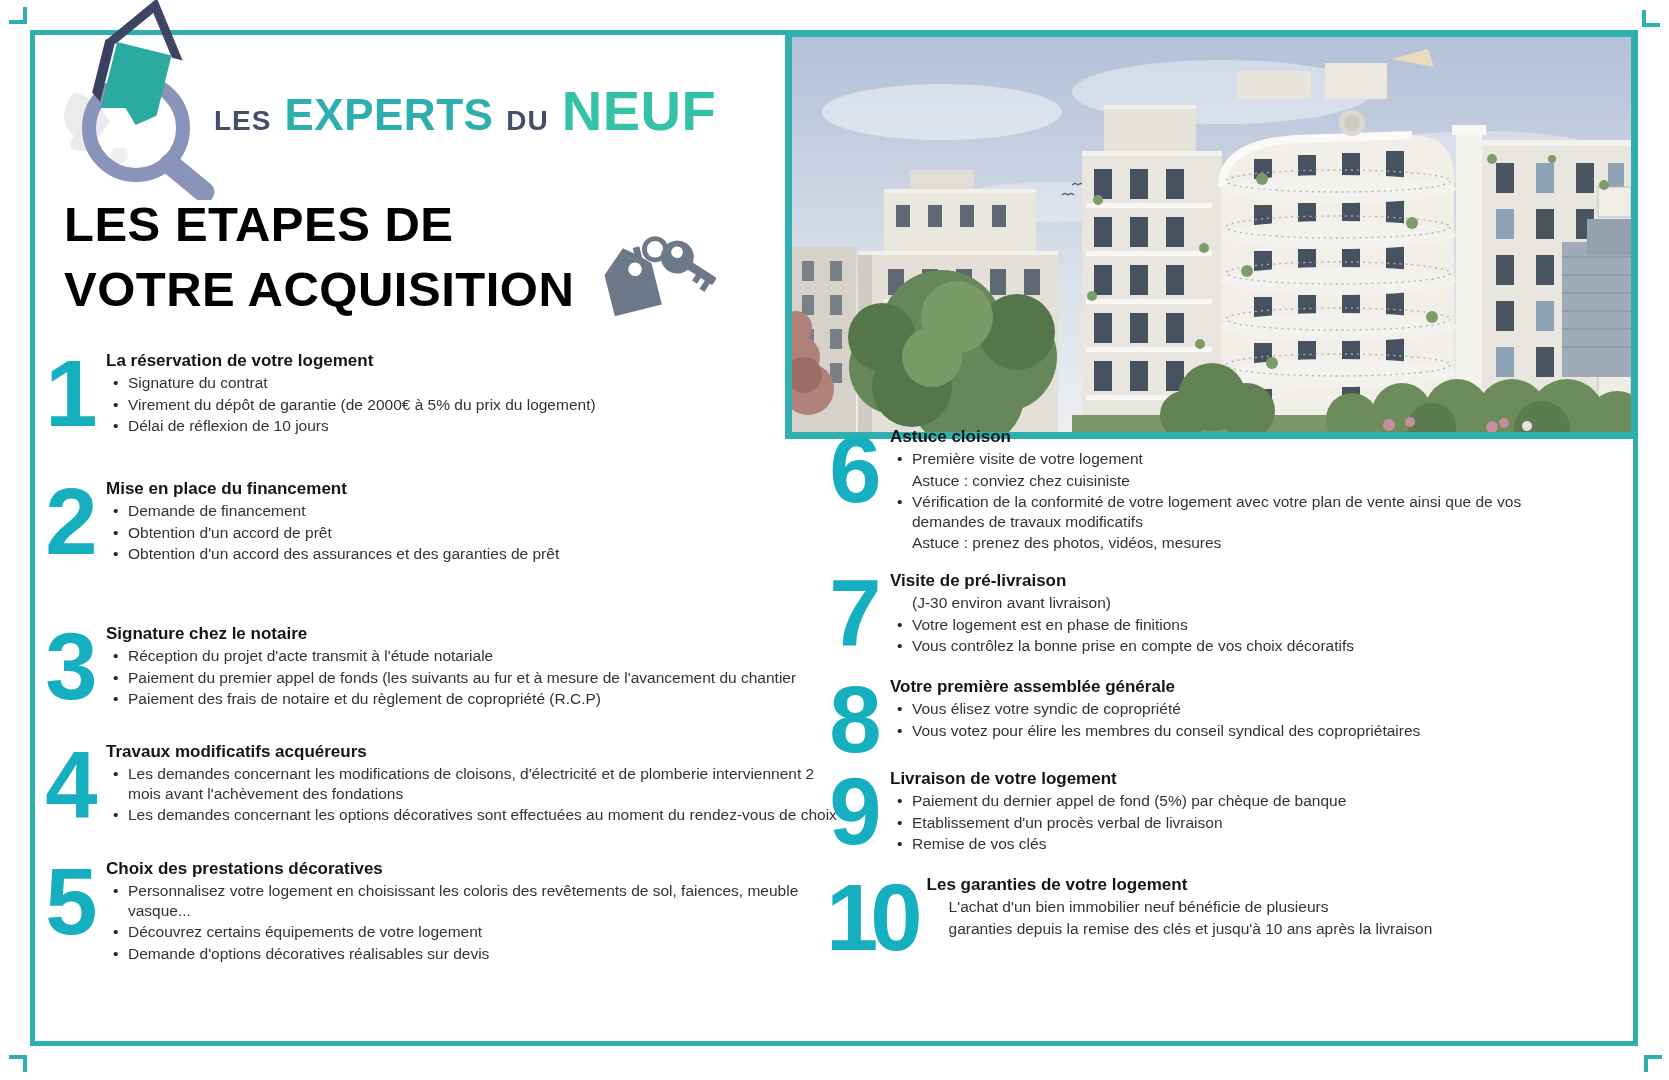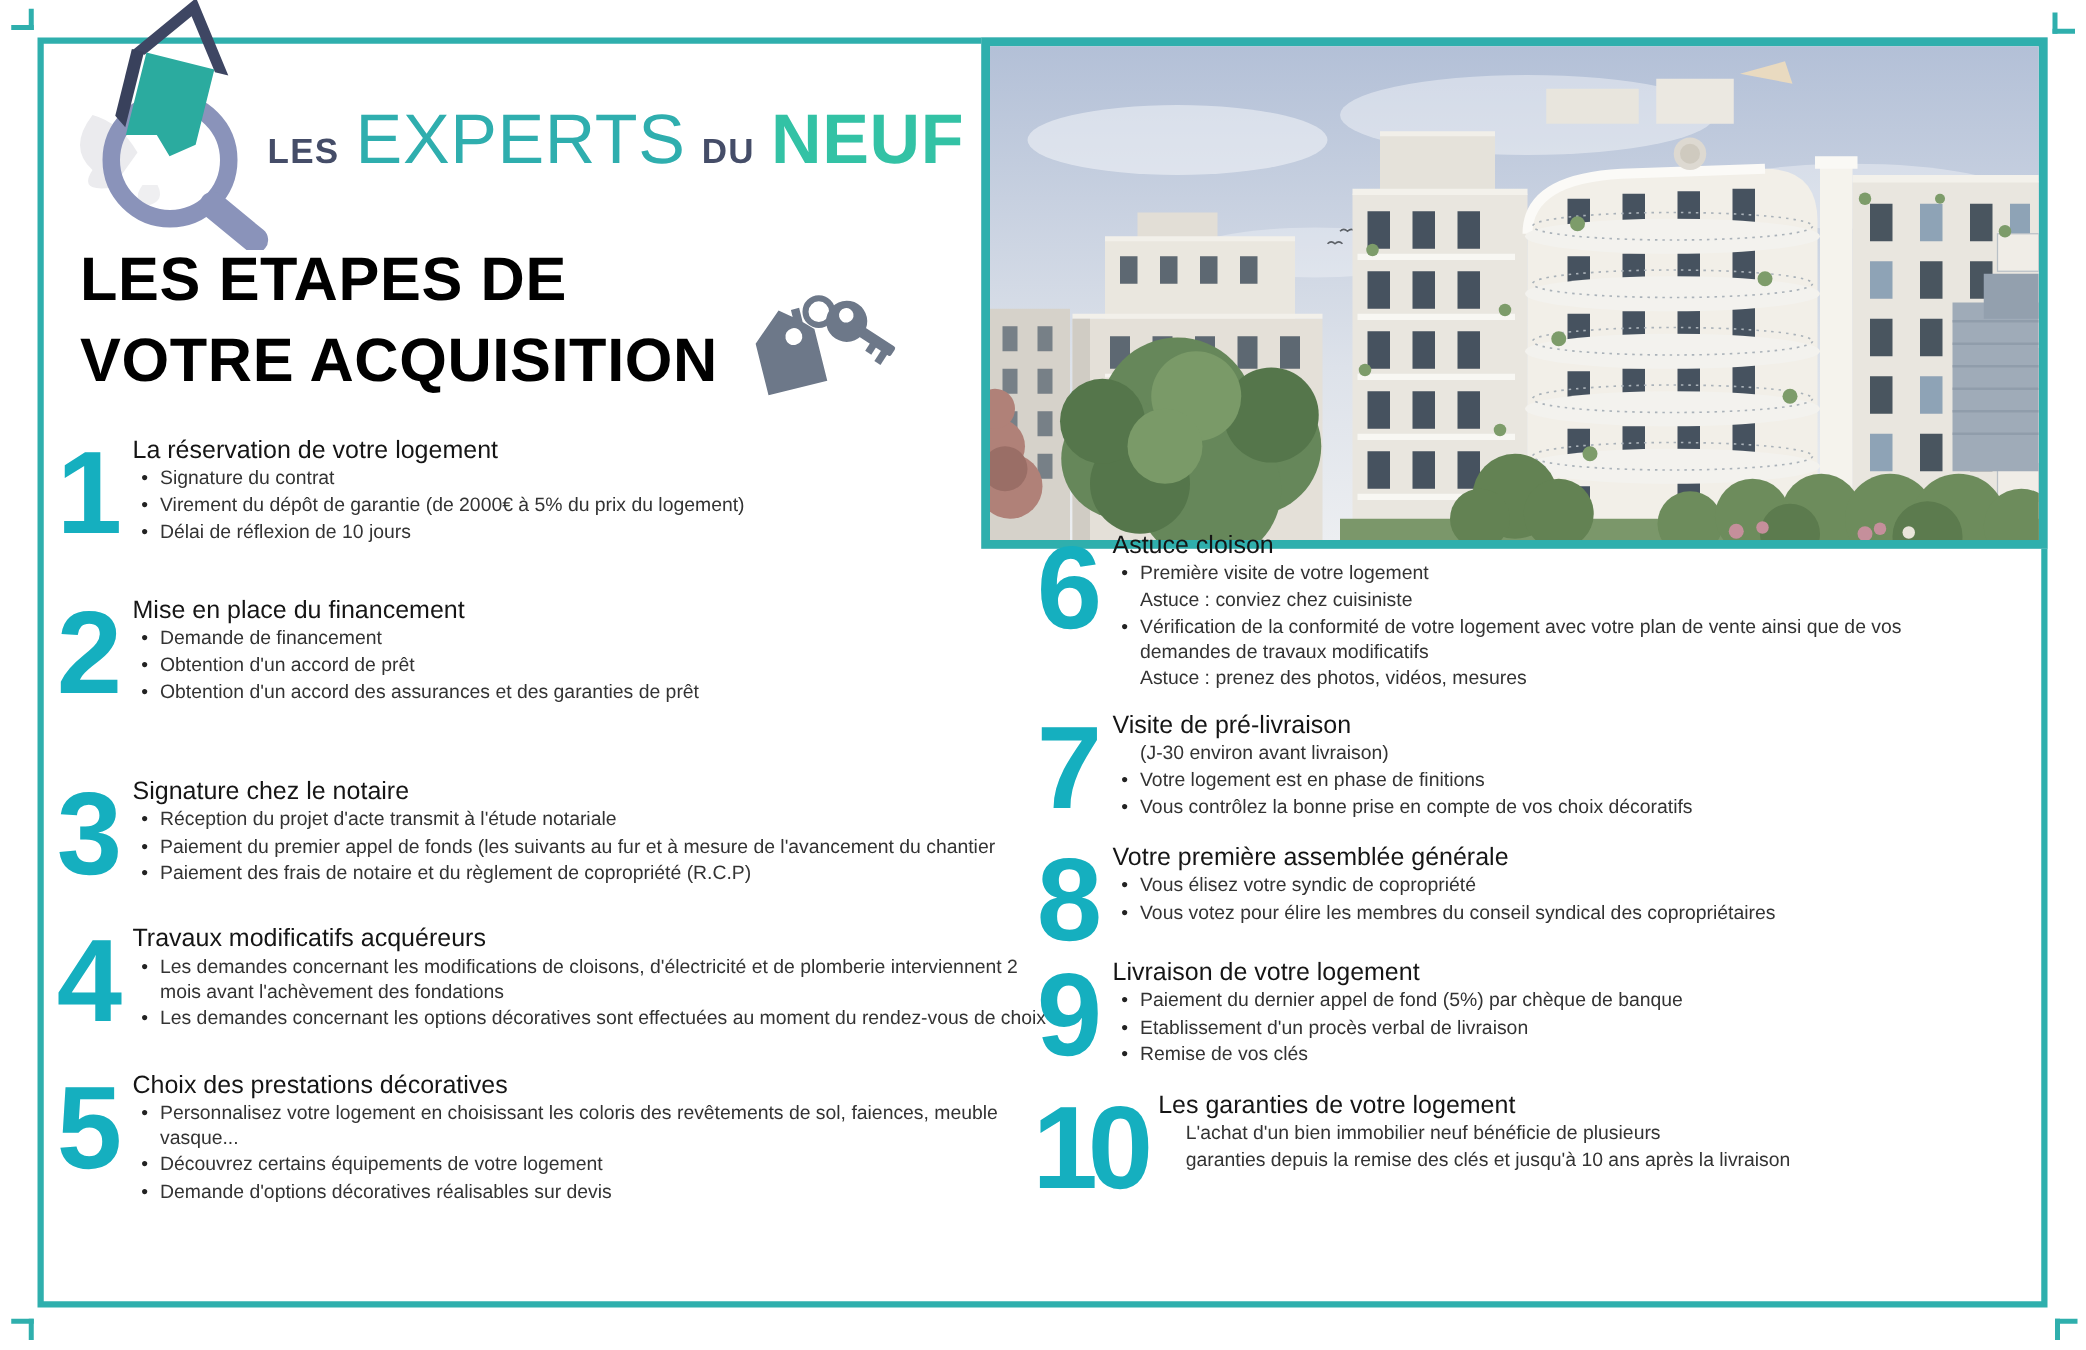--- a/index.html
+++ b/index.html
@@ -13,40 +13,40 @@
   .mark{position:absolute;width:18px;height:17px;border:0 solid #2FAFAD;box-sizing:border-box;}
   .mark.tl{left:9px;top:7px;border-right-width:4px;border-bottom-width:4px;}
   .mark.tr{left:1642px;top:10px;border-left-width:4px;border-bottom-width:4px;}
   .mark.bl{left:9px;top:1055px;border-top-width:4px;border-right-width:4px;}
   .mark.br{left:1644px;top:1055px;border-top-width:4px;border-left-width:4px;}
 
   
   .logo-art{position:absolute;left:52px;top:0;width:170px;height:200px;}
   .logo-text{position:absolute;left:214px;top:78px;display:flex;align-items:baseline;gap:13px;white-space:nowrap;}
   .logo-les,.logo-du{font-size:28px;font-weight:700;color:#454D68;letter-spacing:1px;}
-  .logo-experts{font-size:56px;font-weight:400;color:#2FAEAE;letter-spacing:0.5px;}
+  .logo-experts{font-size:44px;font-weight:700;color:#2FAEAE;letter-spacing:0.5px;}
   .logo-neuf{font-size:56px;font-weight:700;color:#33C2A5;letter-spacing:0.5px;}
 
   
   .title{position:absolute;left:64px;top:192px;color:#000000;font-weight:700;
          font-size:49px;line-height:65px;letter-spacing:0.5px;}
   .keys-art{position:absolute;left:594px;top:228px;width:126px;height:100px;}
 
   
   .photo{position:absolute;left:785px;top:30px;width:853px;height:409px;
          border:7px solid #2FAFAD;box-sizing:border-box;background:#dfe3ea;}
   .photo svg{display:block;width:100%;height:100%;}
 
   
   .step{position:absolute;display:flex;align-items:flex-start;}
   .num{flex:0 0 auto;min-width:56px;text-align:center;margin:5px 8px 0 0;
        color:#15AFBF;font-weight:700;font-size:94px;line-height:0.8;letter-spacing:-3px;}
   .step-10 .num{letter-spacing:-8px;margin-right:12px;}
   .content{flex:1 1 auto;min-width:0;}
-  .content h3{margin:0 0 3px 0;font-size:20px;line-height:19px;font-weight:400;color:#151515;}
+  .content h3{margin:0 0 3px 0;font-size:17px;line-height:19px;font-weight:700;color:#151515;}
   .content ul{list-style:none;margin:1px 0 0 0;padding:0;}
   .content li{position:relative;padding-left:22px;margin-top:2px;
               font-size:15.5px;line-height:19.5px;color:#333333;}
   .content li::before{content:"\2022";position:absolute;left:7px;top:0;color:#222222;}
   .content .plain{padding-left:22px;margin-top:2px;font-size:15.5px;line-height:19.5px;color:#333333;}
 
   .step-1{left:42px;top:351px;width:740px;}
   .step-2{left:42px;top:479px;width:700px;}
   .step-3{left:42px;top:624px;width:790px;}
   .step-4{left:42px;top:742px;width:800px;}

